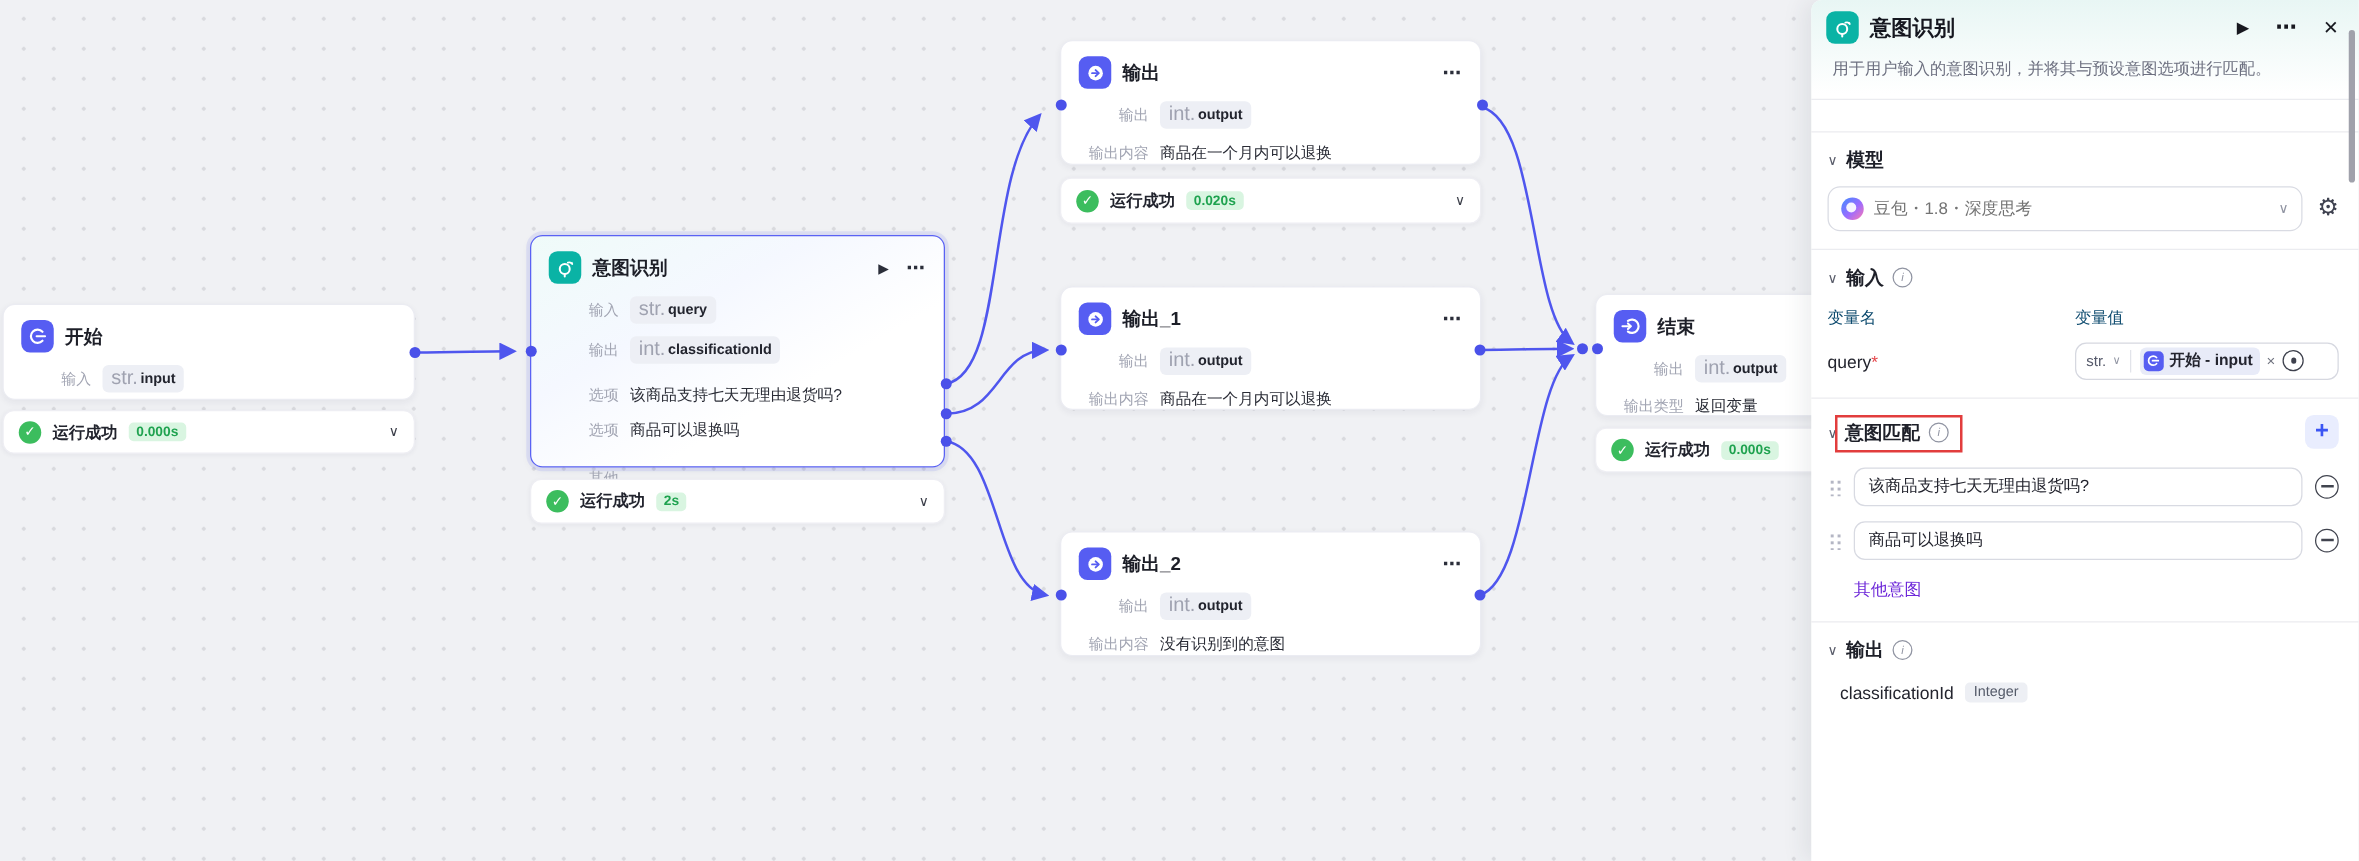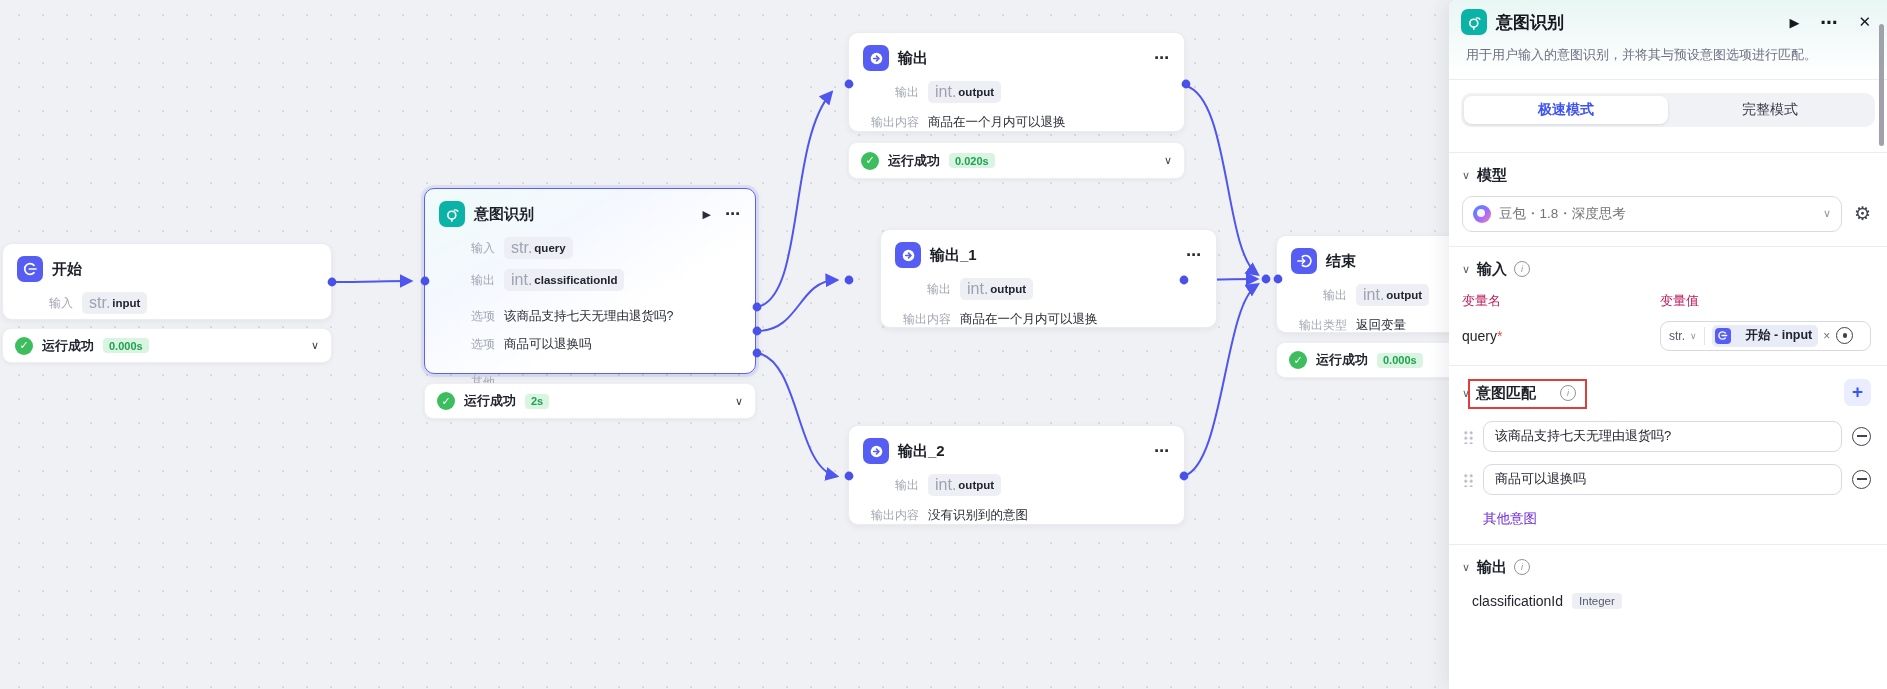--- a/index.html
+++ b/index.html
@@ -65,38 +65,38 @@
   .model-select{margin-top:11px;display:flex;align-items:center;gap:12px;}
   .select-box{flex:1;height:36px;border:1px solid #d9dbe3;border-radius:10px;display:flex;align-items:center;
               gap:8px;padding:0 10px;box-sizing:border-box;cursor:pointer;background:#fff;}
   .doubao{width:18px;height:18px;border-radius:50%;flex:none;
           background:linear-gradient(135deg,#3f8cff 0%,#9b6bff 55%,#ff7ab0 100%);position:relative;}
   .doubao:after{content:"";position:absolute;left:4px;top:4px;width:8px;height:8px;border-radius:50%;
           background:rgba(255,255,255,.92);}
   .select-text{font-size:13.5px;color:#737373;}
   .select-chev{margin-left:auto;color:#9094a2;font-size:11px;}
   .gear{font-size:19px;color:#3f4250;cursor:pointer;flex:none;}
-  .io-cols{display:flex;margin-top:13px;font-size:13px;color:#be185d;}
+  .io-cols{display:flex;margin-top:13px;font-size:13px;color:#0c4a6e;}
   .io-cols .c2{margin-left:auto;width:211px;}
   .io-row{display:flex;align-items:center;margin-top:11px;}
   .var-name{font-size:14px;color:#23242e;}
   .req{color:#e5484d;font-size:14px;}
   .val-ctrl{margin-left:auto;width:211px;height:30px;border:1px solid #d6d8e0;border-radius:9px;
             display:flex;align-items:center;box-sizing:border-box;padding:0 6px 0 8px;gap:5px;background:#fff;}
   .vtype{font-size:12px;color:#55596a;}
   .vchev{font-size:9px;color:#9094a2;}
   .vdiv{width:1px;height:18px;background:#e2e4ea;margin:0 2px;}
-  .ref-pill{background:#e8ebf8;border-radius:5px;height:22px;display:flex;align-items:center;gap:15px;padding:0 6px 0 3px;}
+  .ref-pill{background:#e8ebf8;border-radius:5px;height:22px;display:flex;align-items:center;gap:5px;padding:0 6px 0 3px;}
   .ref-icon{width:16px;height:16px;border-radius:4px;background:#565df2;display:flex;align-items:center;justify-content:center;flex:none;}
   .ref-text{font-size:12.5px;color:#23242e;font-weight:bold;white-space:nowrap;}
   .ref-x{color:#70737f;font-size:12px;cursor:pointer;}
   .target-ic{width:15px;height:15px;border:1.5px solid #3e414d;border-radius:50%;position:relative;flex:none;margin-left:1px;cursor:pointer;}
   .target-ic:after{content:"";position:absolute;left:50%;top:50%;width:4.5px;height:4.5px;margin:-2.25px 0 0 -2.25px;border-radius:50%;background:#3e414d;}
   .im-head{display:flex;align-items:flex-start;}
-  .red-box{display:inline-flex;align-items:center;gap:24px;border:2px solid #e23d3d;padding:3px 9px 4px 6px;margin-left:-2px;}
+  .red-box{display:inline-flex;align-items:center;gap:7px;border:2px solid #e23d3d;padding:3px 9px 4px 6px;margin-left:-2px;}
   .plus-btn{margin-left:auto;width:27px;height:27px;background:#e9edfe;border-radius:7px;color:#3b55f4;
             font-size:19px;display:flex;align-items:center;justify-content:center;cursor:pointer;font-weight:bold;}
   .intent-item{display:flex;align-items:center;margin-top:12px;gap:10px;}
   .drag{width:11px;height:15px;flex:none;cursor:grab;
         background-image:radial-gradient(#b4b6c4 1.4px,transparent 1.5px);background-size:5.5px 5.5px;background-position:1px 1px;}
   .intent-input{flex:1;height:31px;border:1px solid #d8dae2;border-radius:9px;display:flex;align-items:center;
                 padding:0 11px;font-size:13px;color:#23242e;box-sizing:border-box;background:#fff;}
   .minus-ic{width:17px;height:17px;border:1.5px solid #41444f;border-radius:50%;position:relative;flex:none;cursor:pointer;}
   .minus-ic:after{content:"";position:absolute;left:3.5px;top:50%;right:3.5px;height:1.6px;margin-top:-0.8px;background:#41444f;}
   .other-intent{margin:15px 0 2px 21px;font-size:13.5px;color:#6d28d9;}
@@ -231,21 +231,21 @@
       </div>
     </div>
 
     <div class="status" style="left:848px;top:142px;width:337px;height:37px;">
       <span class="scheck">✓</span>
       <span class="stext">运行成功</span>
       <span class="stime">0.020s</span>
       <span class="schev">∨</span>
     </div>
 
-    <div class="node" style="left:880px;top:229px;width:337px;height:99px;">
+    <div class="node" style="left:848px;top:229px;width:337px;height:99px;">
       <div class="node-header">
         <span class="nicon indigo">
           <svg width="17" height="17" viewBox="0 0 24 24">
               <circle cx="12" cy="12" r="8.2" fill="#fff"></circle>
               <path d="M8 12 H 14.5" stroke="#565df2" stroke-width="2.2" stroke-linecap="round"></path>
               <path d="M12 8.6 L 15.6 12 L 12 15.4" stroke="#565df2" stroke-width="2.2" fill="none" stroke-linecap="round" stroke-linejoin="round"></path>
             </svg>
         </span>
         <span class="ntitle">输出_1</span>
         <span class="nactions">
@@ -355,24 +355,20 @@
           <span class="pplay">▶</span>
           <span class="pmore">⋯</span>
           <span class="pclose">✕</span>
         </span>
       </div>
       <div class="pdesc">用于用户输入的意图识别，并将其与预设意图选项进行匹配。</div>
       <div style="height:14px;"></div>
     </div>
     <div class="hr"></div>
 
-    <div class="tabs">
-      <div class="tab active">极速模式</div>
-      <div class="tab">完整模式</div>
-    </div>
     <div class="hr" style="margin-top:25px;"></div>
 
     <div class="section">
       <div class="sec-head">
         <span class="sec-chev">∨</span>
         <span class="sec-title">模型</span>
       </div>
       <div class="model-select">
         <div class="select-box">
           <span class="doubao"></span>

